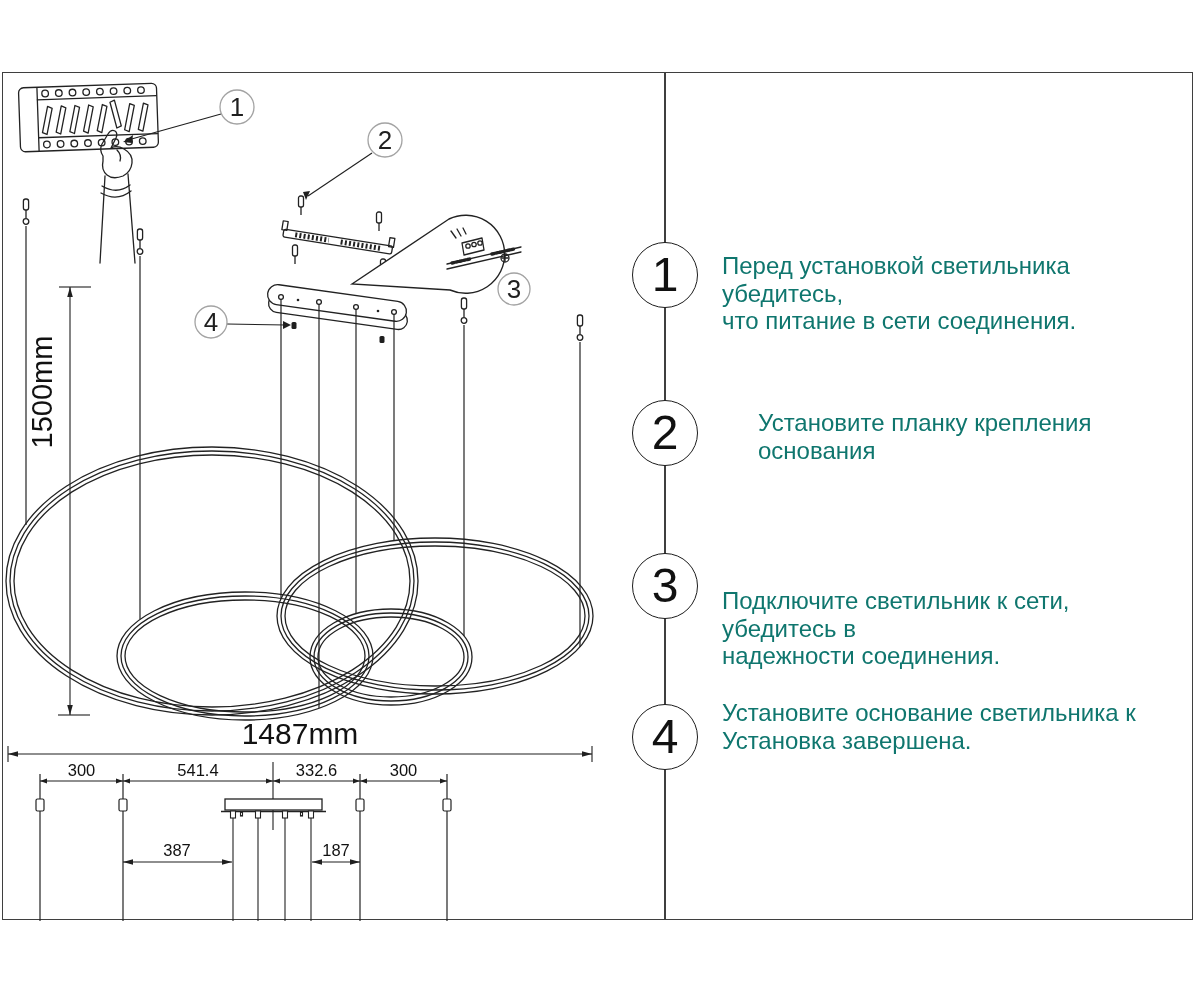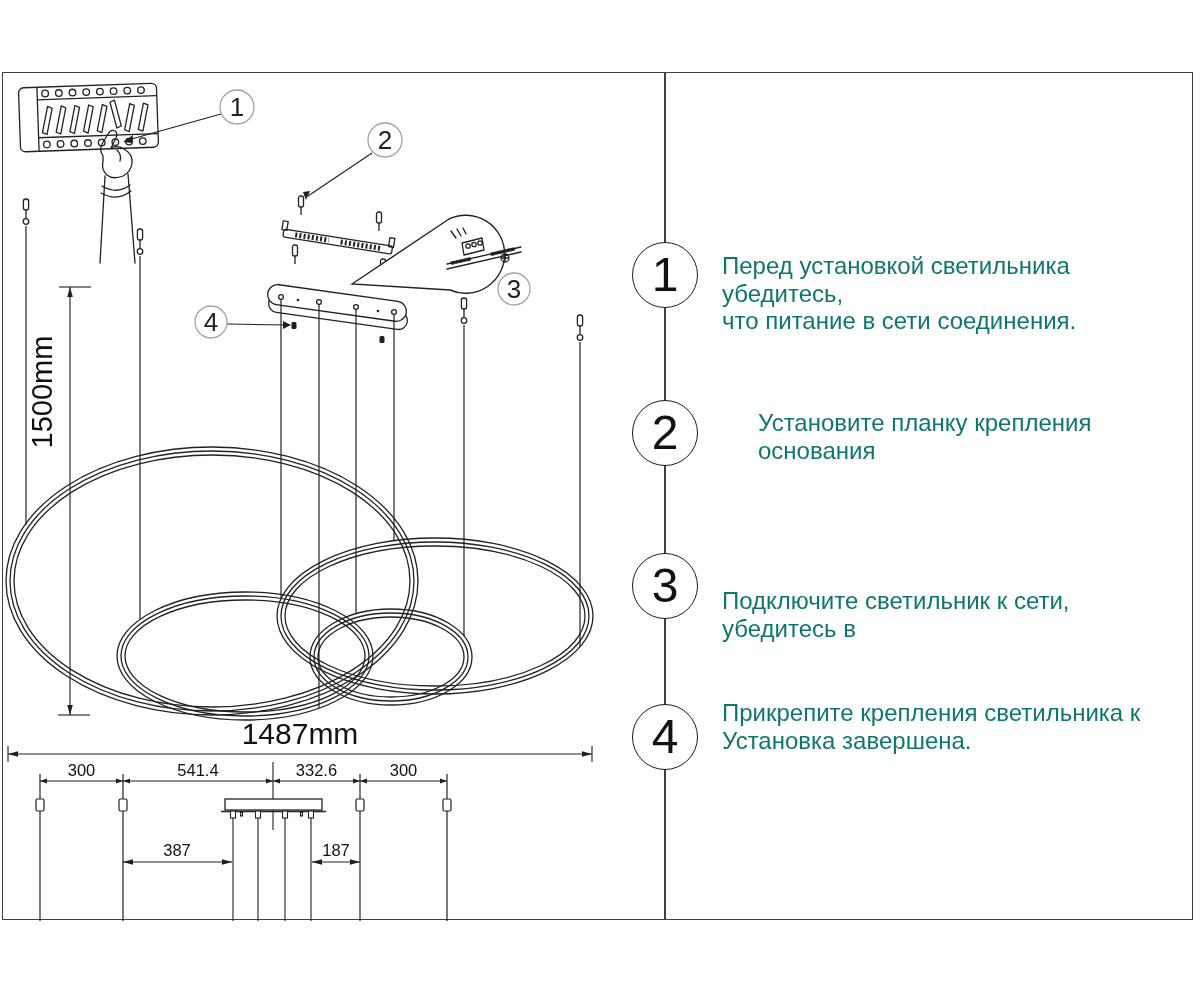--- a/index.html
+++ b/index.html
@@ -278,21 +278,22 @@
 </div>
 <div class="step-text" style="top:409px;margin-left:36px;">
   <div>Установите планку крепления основания</div>
 </div>
 
 <div class="step-circle" style="left:632px;top:553px;">
   <span class="step-num">3</span>
 </div>
 <div class="step-text" style="top:563px;margin-top:24px;">
   <div>Подключите светильник к сети, убедитесь в</div>
+  <div>надежности соединения.</div>
 </div>
 
 <div class="step-circle" style="left:632px;top:704px;">
   <span class="step-num">4</span>
 </div>
 <div class="step-text" style="top:699px;">
-  <div>Прикрепите крепления светильника к</div>
+  <div>Установите основание светильника к</div>
   <div>Установка завершена.</div>
 </div>
 
 </body></html>

